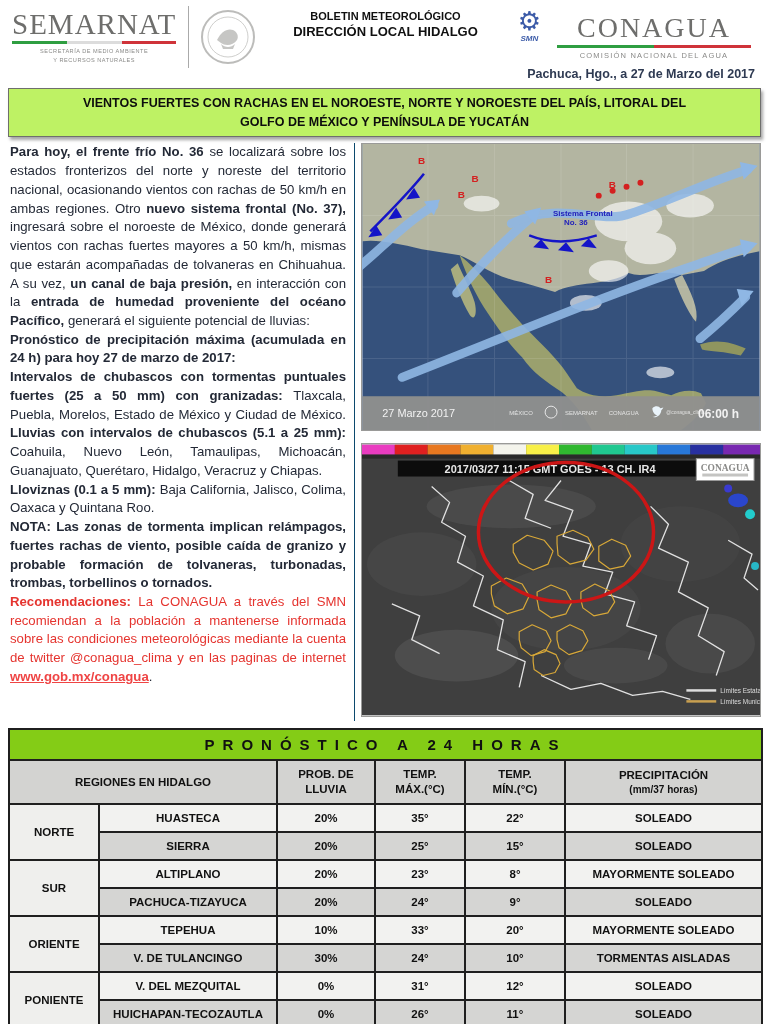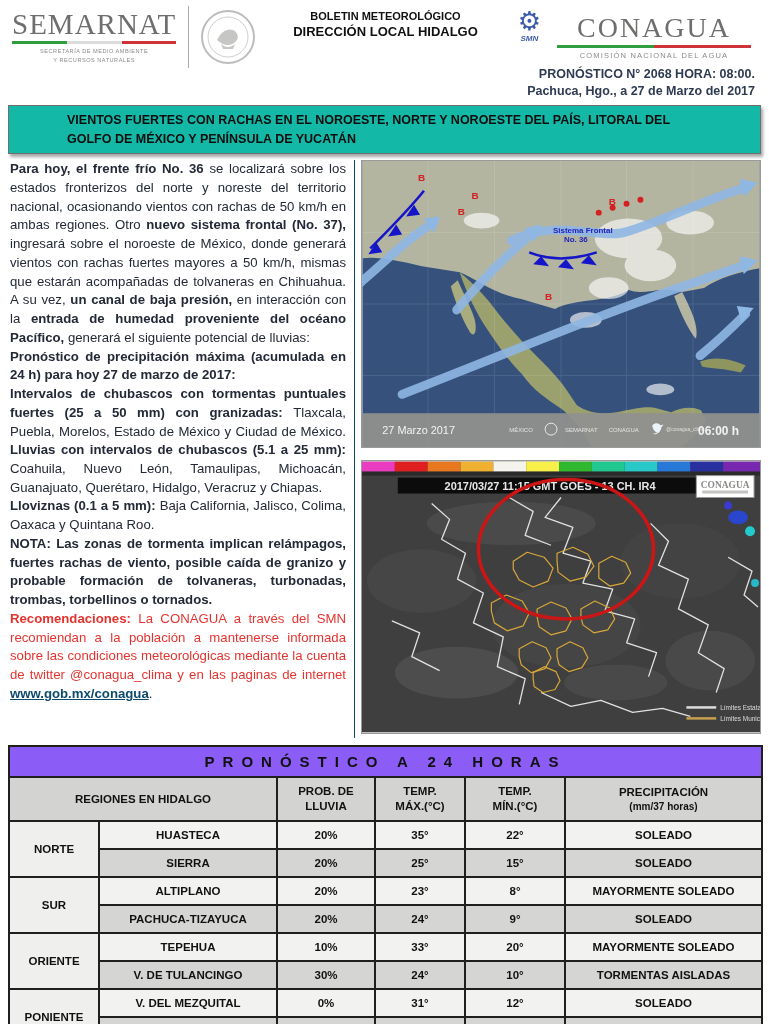--- a/index.html
+++ b/index.html
@@ -25,41 +25,41 @@
   .conagua-word { font-family:"Liberation Serif", serif; font-size:28px; letter-spacing:2px; color:#6e6e6c; line-height:1; }
   .conagua-line { display:flex; height:3px; margin:3px 8px 3px 8px; }
   .conagua-line .g { flex:1; background:#2f9e41; }
   .conagua-line .r { flex:1; background:#cf3339; }
   .conagua-sub { font-size:7.5px; letter-spacing:1.2px; color:#8a8a88; }
 
   .forecast-meta { text-align:right; padding:2px 14px 0 0; line-height:1.35; }
   .forecast-meta div { font-size:12.5px; font-weight:bold; color:#2e3a52; }
 
   
-  .headline-bar { margin:5px 8px 0 8px; background:#14b8a6; border:1px solid #6f6f6d; box-shadow:2px 3px 3px rgba(0,0,0,.35); padding:5px 58px; text-align:left; }
+  .headline-bar { margin:5px 8px 0 8px; background:#bef264; border:1px solid #6f6f6d; box-shadow:2px 3px 3px rgba(0,0,0,.35); padding:5px 58px; text-align:center; }
   .headline-bar div { font-size:12.5px; font-weight:bold; color:#0d0d0d; line-height:1.5; }
 
   
   .content { display:flex; margin:6px 8px 0 8px; height:578px; }
   .left-col { width:352px; border-right:1px solid #0c4a6e; padding:0 8px 0 2px; }
   .para { font-size:13.2px; line-height:1.42; text-align:justify; color:#232936; }
   .r-b { font-weight:bold; }
   .r-rb { font-weight:bold; color:#e5342f; }
   .r-r { color:#e5342f; }
-  .r-link { color:#0c4a6e; text-decoration:underline; font-weight:bold; }
+  .r-link { color:#ef4444; text-decoration:underline; font-weight:bold; }
   .right-col { flex:1; display:flex; flex-direction:column; padding-left:6px; }
   .map-frame { border:1px solid #9a9a98; background:#fff; }
   .map-frame + .map-frame { margin-top:12px; }
   .map-frame svg { display:block; }
 
   
   .ftable-wrap { margin:7px 8px 0 8px; }
   table.ftable { width:100%; border-collapse:collapse; table-layout:fixed; }
   table.ftable td, table.ftable th { border:2px solid #1f1f1f; font-weight:bold; color:#111; text-align:center; vertical-align:middle; }
-  td.tbl-title { font-size:15px; letter-spacing:8px; padding:6px 2px; background:#8b5cf6; }
+  td.tbl-title { font-size:15px; letter-spacing:8px; padding:6px 2px; background:#84cc16; }
   .hdr-cell { background:#d3d3d1; font-size:11.5px; line-height:1.3; padding:6px 2px; height:42px; }
   .hdr-cell .small { font-size:10px; }
   .data-cell { font-size:11.5px; padding:7px 3px; }
   .row-light td.data-cell { background:#f2f2f0; }
   .row-gray td.data-cell { background:#d5d5d3; }
   td.region-cell { background:#efefed; font-size:11.5px; }
   tr.sub-row td { border-top-width:1px; border-top-color:#7c7c7a; }
   col.c-region{width:90px;} col.c-sub{width:178px;} col.c-prob{width:98px;}
   col.c-tmax{width:90px;} col.c-tmin{width:100px;} col.c-prec{width:197px;}
 </style>
@@ -102,21 +102,20 @@
       <div class="conagua-word">CONAGUA</div>
       <div class="conagua-line">
           <span class="g"></span>
           <span class="r"></span>
         </div>
       <div class="conagua-sub">COMISIÓN NACIONAL DEL AGUA</div>
     </div>
   </div>
 
   <div class="forecast-meta">
-    <div>PRONÓSTICO  N° 2068 HORA: 08:00.</div>
     <div>Pachuca, Hgo., a  27 de Marzo del 2017</div>
   </div>
 
   <div class="headline-bar">
     <div>VIENTOS FUERTES CON RACHAS EN EL NOROESTE, NORTE Y NOROESTE DEL PAÍS, LITORAL DEL GOLFO DE MÉXICO Y PENÍNSULA DE YUCATÁN</div>
   </div>
 
   <div class="content">
     <div class="left-col">
         <div class="para"><span class="r-b">Para hoy, el frente frío No. 36 </span><span class="r-n">se localizará sobre los estados fronterizos del norte y noreste del territorio nacional, ocasionando vientos con rachas de 50 km/h en ambas regiones. Otro </span><span class="r-b">nuevo sistema frontal (No. 37), </span><span class="r-n">ingresará sobre el noroeste de México, donde generará vientos con rachas fuertes mayores a 50 km/h, mismas que estarán acompañadas de tolvaneras en Chihuahua. A su vez, </span><span class="r-b">un canal de baja presión, </span><span class="r-n">en interacción con la </span><span class="r-b">entrada de humedad proveniente del océano Pacífico, </span><span class="r-n">generará el siguiente potencial de lluvias:</span></div>

